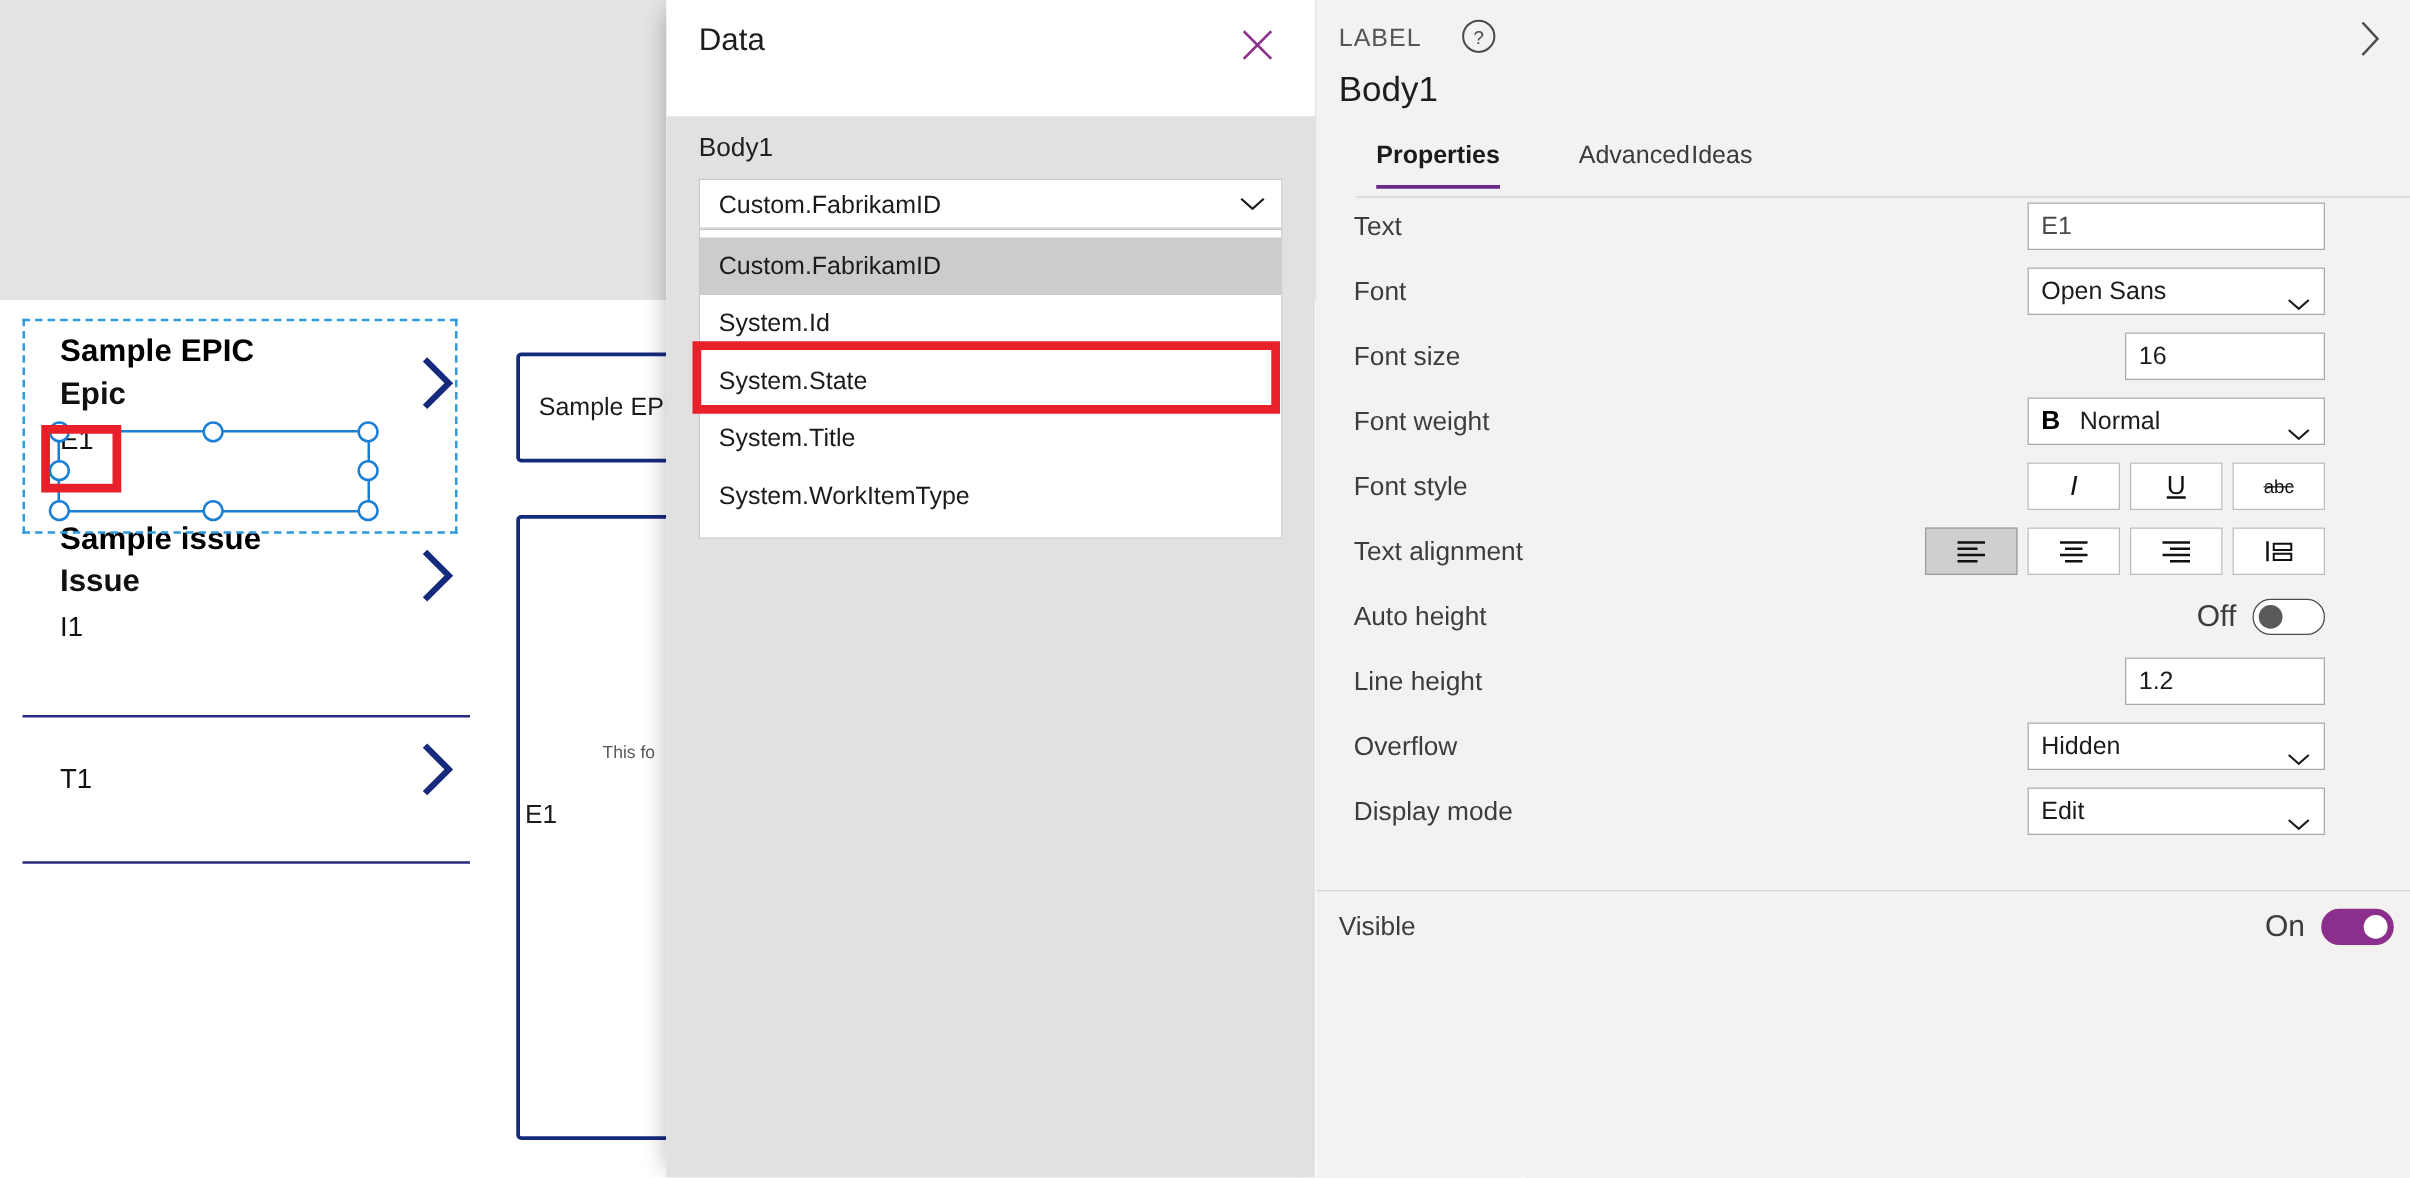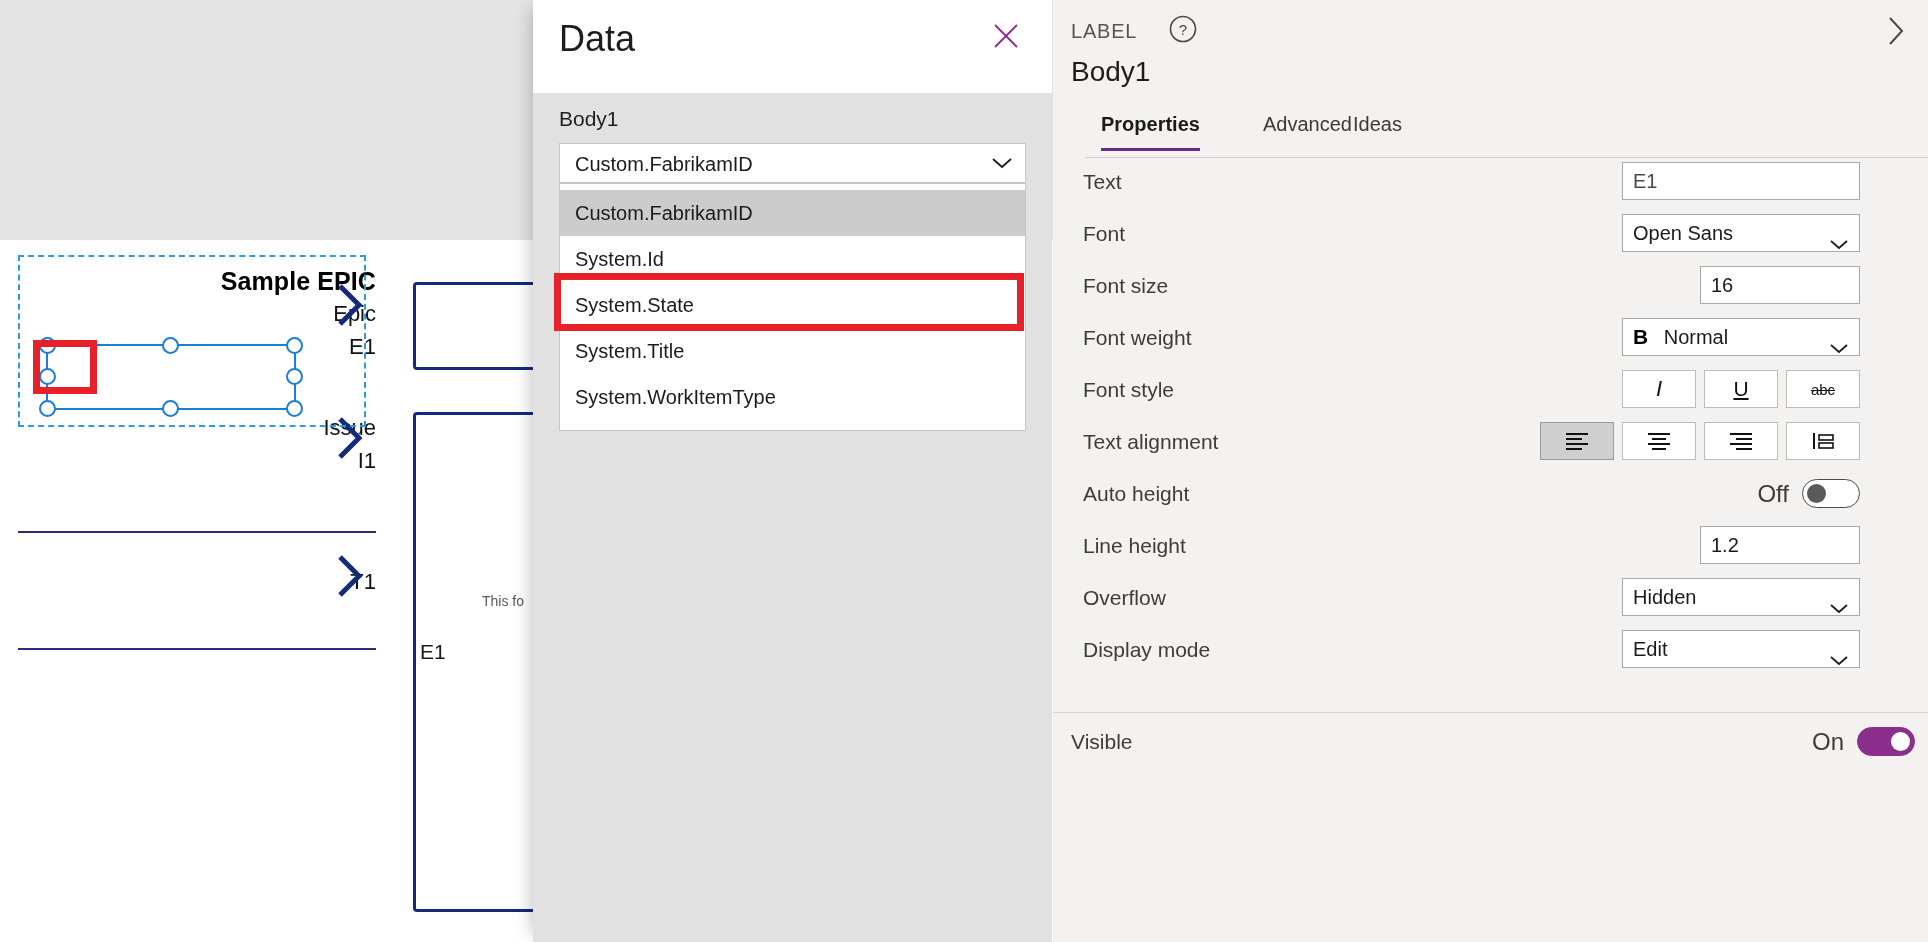--- a/index.html
+++ b/index.html
@@ -6,28 +6,28 @@
   body{
     width:1928px;height:942px;overflow:hidden;
     background:#ffffff;
     font-family:"Liberation Sans",sans-serif;
     -webkit-font-smoothing:antialiased;
     position:relative;
   }
   .root{position:absolute;inset:0;}
 
   
-  #canvas-area{position:absolute;left:0;top:0;width:1053px;height:710px;background:#a16207;text-align:right;}
+  #canvas-area{position:absolute;left:0;top:0;width:1053px;height:710px;background:#a16207;}
   #canvas-topbar{position:absolute;left:0;top:0;width:1053px;height:240px;background:#e4e4e4;}
 
   
   #gallery{position:absolute;left:0px;top:240px;width:400px;height:702px;background:#ffffff;}
   .gal-item{position:relative;padding:18px 24px 10px 48px;}
   .gal-title{font-size:25px;font-weight:bold;color:#000;letter-spacing:.1px;line-height:1.25;}
-  .gal-sub{font-size:22px;color:#111;line-height:1.5;font-weight:400;}
+  .gal-sub{font-size:25px;color:#111;line-height:1.5;font-weight:700;}
   .gal-id{font-size:22px;color:#111;line-height:1.5;font-weight:400;}
   .gal-chev{position:absolute;right:36px;top:50%;transform:translateY(-50%);}
   .gal-sep{height:2px;background:#2b2b7f;margin:0 24px 0 18px;}
 
   
   #gallery-selection{
     position:absolute;left:18px;top:255px;width:348px;height:172px;
     border:2px dashed #2f9bdf;box-sizing:border-box;pointer-events:none;
   }
   #label-selection{
@@ -54,21 +54,21 @@
   #det-card-2{left:13px;top:172px;width:300px;height:500px;}
   #det-note{position:absolute;left:82px;top:353px;font-size:14px;color:#5a5a5a;}
   #det-e1{position:absolute;left:20px;top:400px;font-size:21px;color:#1b1b1b;}
 
   
   #data-panel{
     position:absolute;left:533px;top:0;width:519px;height:942px;background:#ffffff;
     box-shadow:-8px 0 18px -8px rgba(0,0,0,.28);
   }
   #data-panel-header{height:93px;position:relative;}
-  #data-panel-title{position:absolute;left:26px;top:18px;font-size:36px;color:#1d1d1d;font-weight:400;}
+  #data-panel-title{position:absolute;left:26px;top:18px;font-size:25px;color:#1d1d1d;font-weight:400;}
   #data-close{position:absolute;right:24px;top:14px;width:44px;height:44px;cursor:pointer;
     display:flex;align-items:center;justify-content:center;background:none;border:none;padding:0;}
   #data-panel-body{position:absolute;left:0;top:93px;width:519px;height:849px;background:#e1e1e1;}
   #body-label{position:absolute;left:26px;top:14px;font-size:21px;color:#1f1f1f;}
   #field-combobox{
     position:absolute;left:26px;top:50px;width:467px;height:40px;background:#ffffff;
     border:1px solid #c6c6c6;box-sizing:border-box;cursor:pointer;
   }
   #field-combobox .cb-val{position:absolute;left:15px;top:9px;font-size:20px;color:#1b1b1b;}
   #field-combobox .cb-chev{position:absolute;right:12px;top:12px;}
@@ -143,20 +143,21 @@
         <span class="gal-chev">
           <svg width="30" height="46" viewBox="0 0 30 46">
               <polyline points="6,4 25,23 6,42" fill="none" stroke="#162a7d" stroke-width="5"></polyline>
             </svg>
         </span>
       </div>
 
       <div style="height:20px"></div>
 
       <div class="gal-item">
+        <div class="gal-title">Sample issue</div>
         <div class="gal-sub">Issue</div>
         <div class="gal-id">I1</div>
         <span class="gal-chev">
           <svg width="30" height="46" viewBox="0 0 30 46">
               <polyline points="6,4 25,23 6,42" fill="none" stroke="#162a7d" stroke-width="5"></polyline>
             </svg>
         </span>
       </div>
 
       <div style="height:44px"></div>

